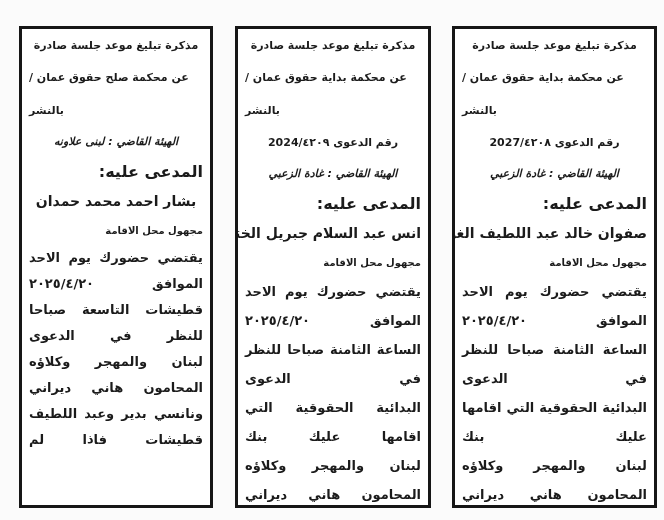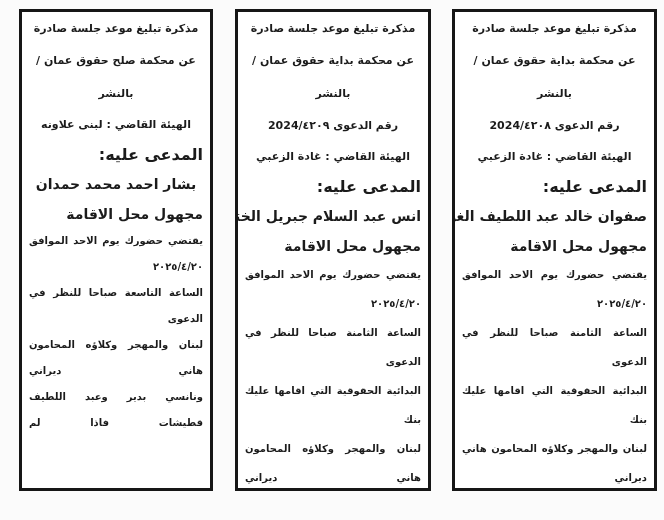--- a/index.html
+++ b/index.html
@@ -11,62 +11,62 @@
     height: 520px;
     position: relative;
     background: #fbfbfb;
     font-family: "DejaVu Sans", sans-serif;
     font-weight: bold;
     color: #1b1b1b;
     overflow: hidden;
   }
   .panel {
     position: absolute;
-    top: 9px;
+    top: 26px;
     height: 482px;
     box-sizing: border-box;
     border: 3px solid #161616;
     background: #ffffff;
     direction: rtl;
     unicode-bidi: embed;
     padding: 2px 7px 0 7px;
     overflow: hidden;
   }
   .panel-left   { left: 19px;  width: 194px; }
   .panel-middle { left: 235px; width: 196px; }
   .panel-right  { left: 452px; width: 205px; }
 
   .notice-title    { font-size: 11px;   line-height: 30px; text-align: center; }
-  .court-line      { font-size: 11px;   line-height: 33px; text-align: center; }
+  .court-line      { font-size: 11px;   line-height: 33px; text-align: left; }
   .case-line       { font-size: 11px;   line-height: 32px; text-align: center; }
-  .judge-line      { font-size: 11px;   line-height: 30px; text-align: center; }
+  .judge-line      { font-size: 11px;   line-height: 30px; text-align: center; font-style: italic; }
   .defendant-label { font-size: 16px;   line-height: 29px; text-align: right; }
   .defendant-name  { font-size: 14px;   line-height: 31px; text-align: center; white-space: nowrap; }
-  .residence-line  { font-size: 14px;   line-height: 28px; text-align: right; }
+  .residence-line  { font-size: 10px;   line-height: 28px; text-align: right; }
 
   .body-line {
-    font-size: 10px;
+    font-size: 13px;
     line-height: 29px;
     text-align: justify;
     text-align-last: justify;
   }
   .panel-left .body-line { line-height: 26px; }
 </style>
 </head>
 <body>
 
 <section class="panel panel-left">
   <div class="notice-title">مذكرة تبليغ موعد جلسة صادرة</div>
   <div class="court-line">عن محكمة صلح حقوق عمان / بالنشر</div>
   <div class="judge-line">الهيئة القاضي : لبنى علاونه</div>
   <div class="defendant-label">المدعى عليه:</div>
   <div class="defendant-name">بشار احمد محمد حمدان</div>
   <div class="residence-line">مجهول محل الاقامة</div>
   <div class="body-line">يقتضي حضورك يوم الاحد الموافق ٢٠٢٥/٤/٢٠</div>
-  <div class="body-line">الساعة التاسعة صباحا للنظر في الدعوى</div>
+  <div class="body-line">قطيشات التاسعة صباحا للنظر في الدعوى</div>
   <div class="body-line">لبنان والمهجر وكلاؤه المحامون هاني ديراني</div>
   <div class="body-line">ونانسي بدير وعبد اللطيف قطيشات فاذا لم</div>
 
 </section>
 
 <section class="panel panel-middle">
   <div class="notice-title">مذكرة تبليغ موعد جلسة صادرة</div>
   <div class="court-line">عن محكمة بداية حقوق عمان / بالنشر</div>
   <div class="case-line">رقم الدعوى 2024/٤٢٠٩</div>
   <div class="judge-line">الهيئة القاضي : غادة الزعبي</div>
@@ -76,21 +76,21 @@
   <div class="body-line">يقتضي حضورك يوم الاحد الموافق ٢٠٢٥/٤/٢٠</div>
   <div class="body-line">الساعة الثامنة صباحا للنظر في الدعوى</div>
   <div class="body-line">البدائية الحقوقية التي اقامها عليك بنك</div>
   <div class="body-line">لبنان والمهجر وكلاؤه المحامون هاني ديراني</div>
 
 </section>
 
 <section class="panel panel-right">
   <div class="notice-title">مذكرة تبليغ موعد جلسة صادرة</div>
   <div class="court-line">عن محكمة بداية حقوق عمان / بالنشر</div>
-  <div class="case-line">رقم الدعوى 2024/٤٢٠٨</div>
+  <div class="case-line">رقم الدعوى 2027/٤٢٠٨</div>
   <div class="judge-line">الهيئة القاضي : غادة الزعبي</div>
   <div class="defendant-label">المدعى عليه:</div>
   <div class="defendant-name">صفوان خالد عبد اللطيف الغويرين</div>
   <div class="residence-line">مجهول محل الاقامة</div>
   <div class="body-line">يقتضي حضورك يوم الاحد الموافق ٢٠٢٥/٤/٢٠</div>
   <div class="body-line">الساعة الثامنة صباحا للنظر في الدعوى</div>
   <div class="body-line">البدائية الحقوقية التي اقامها عليك بنك</div>
   <div class="body-line">لبنان والمهجر وكلاؤه المحامون هاني ديراني</div>
 
 </section>

